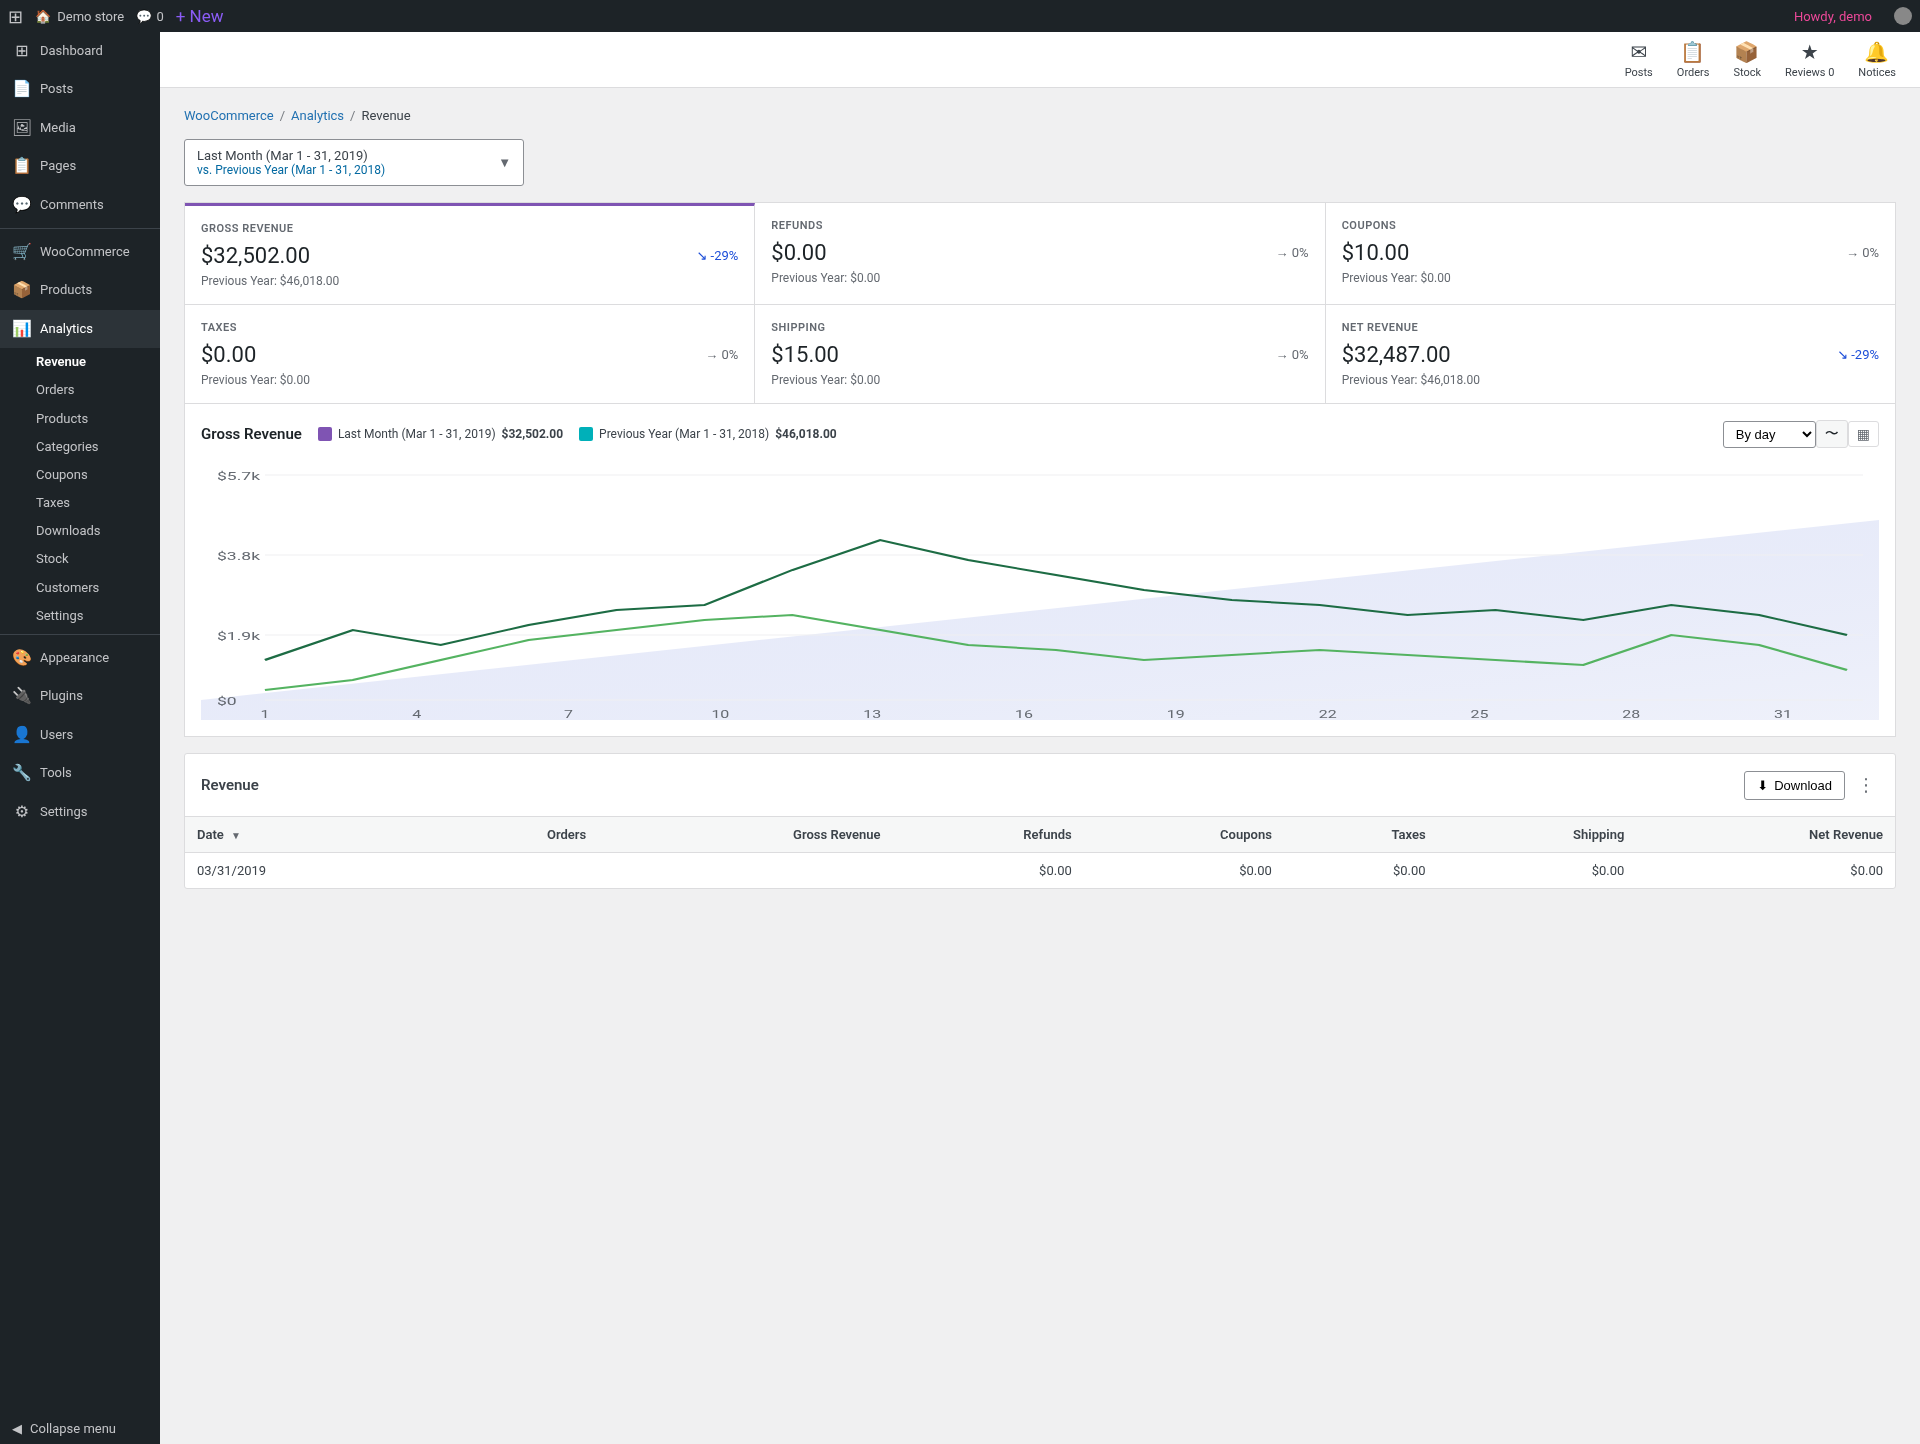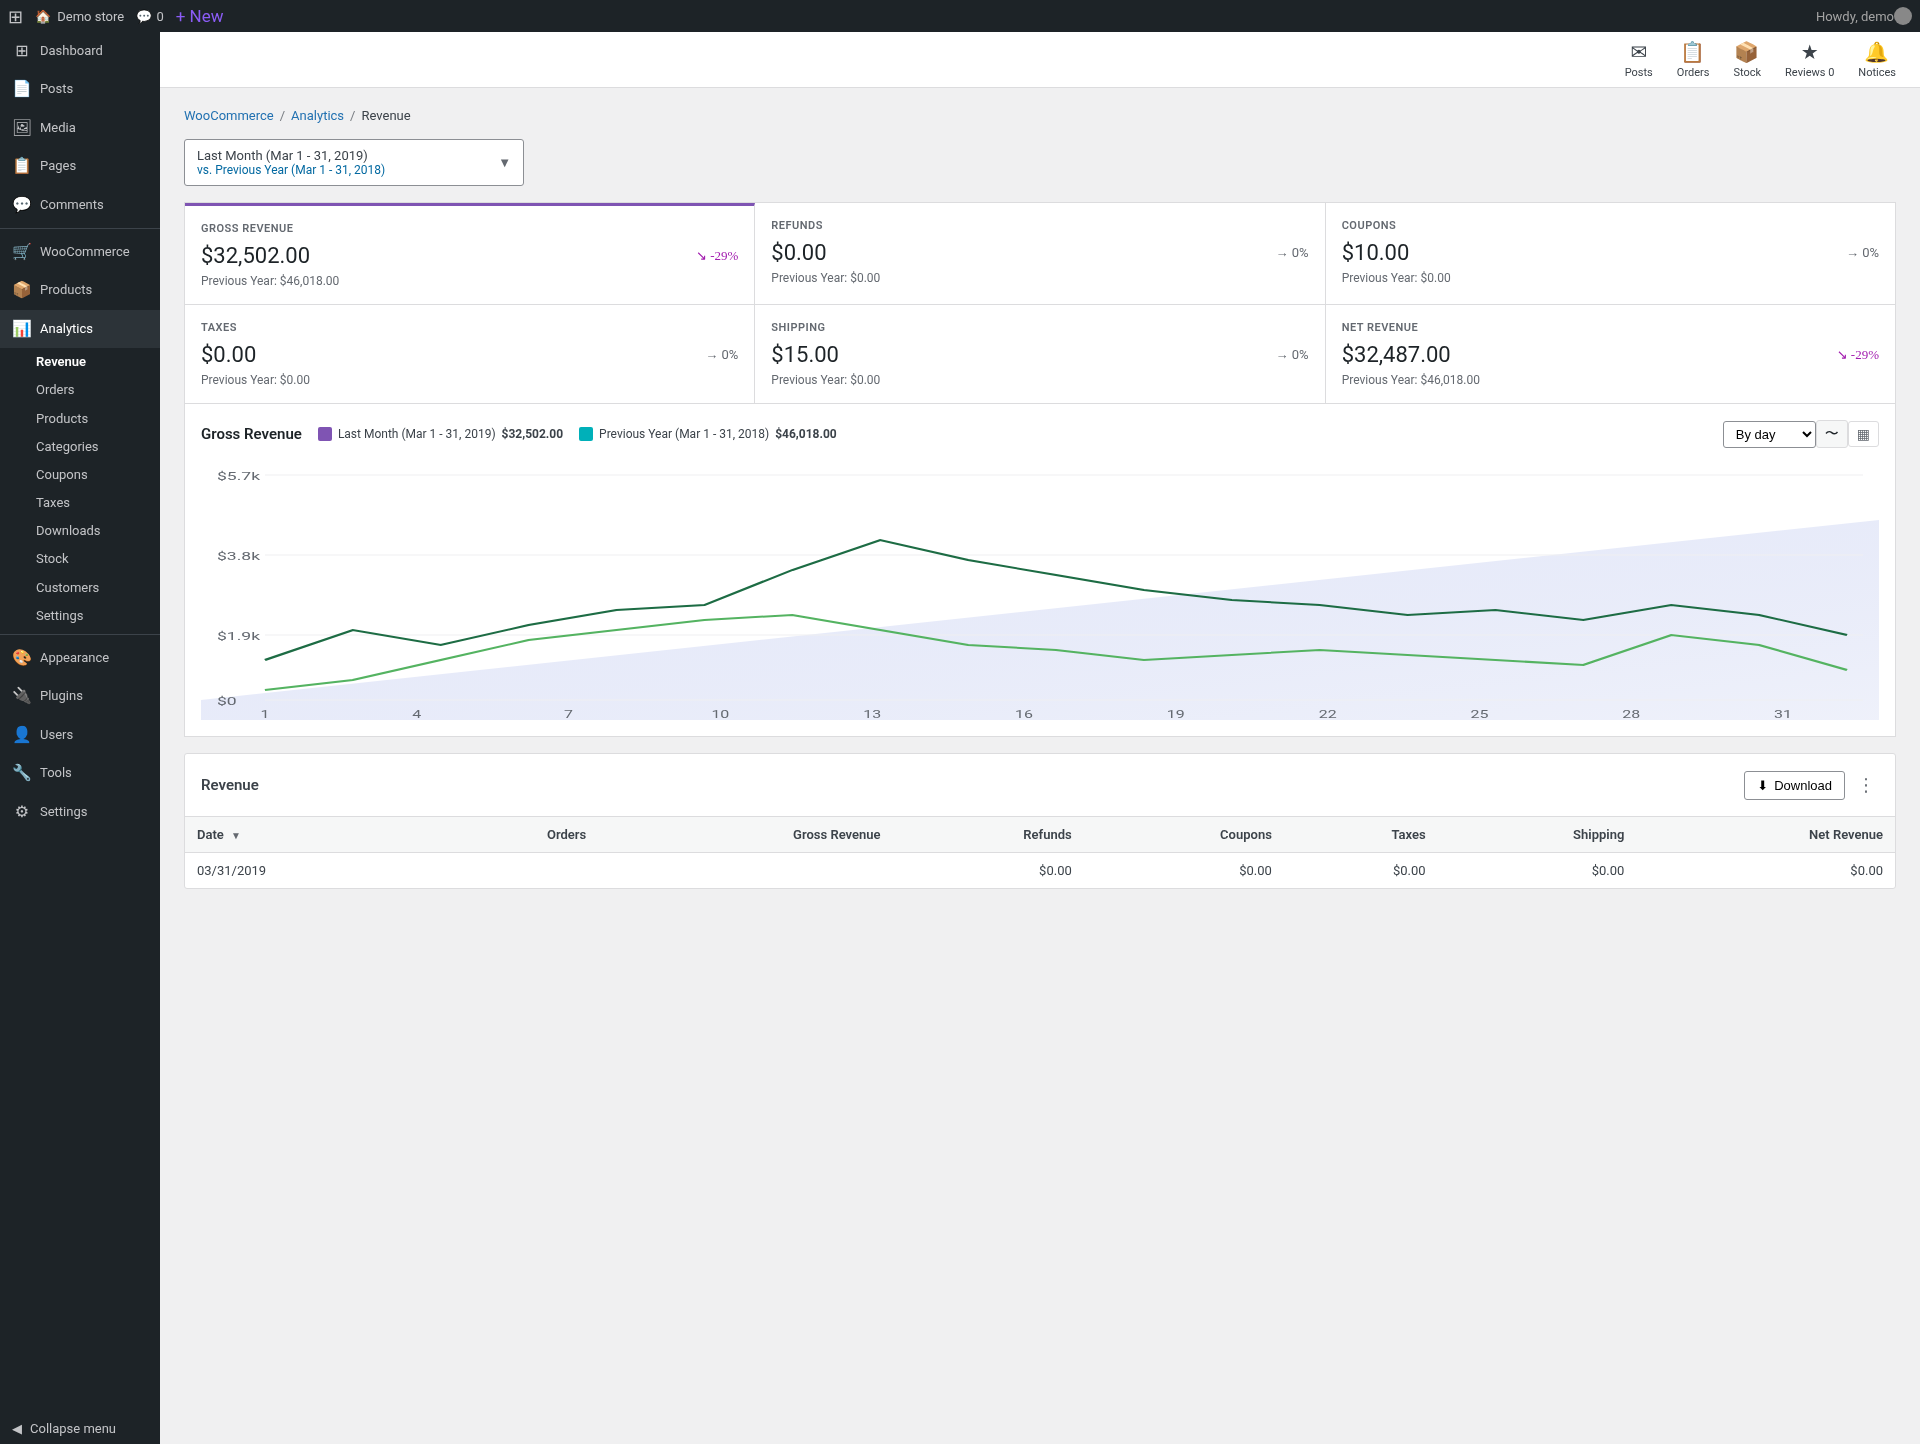--- a/index.html
+++ b/index.html
@@ -17,21 +17,21 @@
       flex-shrink: 0;
       z-index: 100;
     }
     .admin-bar-left { display: flex; align-items: center; gap: 12px; }
     .admin-bar-right { margin-left: auto; display: flex; align-items: center; gap: 8px; }
     .admin-bar .wp-logo { color: #c3c4c7; font-size: 18px; }
     .admin-bar .site-name { display: flex; align-items: center; gap: 6px; color: #c3c4c7; font-size: 13px; }
     .admin-bar .site-name span { color: #c3c4c7; }
     .admin-bar .new-item { display: flex; align-items: flex-start; gap: 4px; color: #8b5cf6; font-size: 17px; }
     .admin-bar .comments-link { display: flex; align-items: center; gap: 4px; color: #c3c4c7; font-size: 13px; }
-    .howdy { color: #a3a3a3; font-size: 13px; display: flex; align-items: center; gap: 0; }
+    .howdy { color: #ec4899; font-size: 13px; display: flex; align-items: center; gap: 22px; }
     .avatar-circle { width: 18px; height: 18px; background: #888; border-radius: 50%; }
 
     
     .layout { display: flex; flex: 1; overflow: hidden; }
 
     
     .sidebar {
       width: 160px;
       background: #1d2327;
       color: #c3c4c7;
@@ -123,21 +123,21 @@
       padding: 16px;
       border-right: 1px solid #dcdcde;
       background: #fff;
     }
     .stat-card:last-child { border-right: none; }
     .stat-card.active-card { border-top: 3px solid #7f54b3; }
     .stat-label { font-size: 11px; color: #646970; text-transform: uppercase; font-weight: 600; letter-spacing: 0.5px; margin-bottom: 8px; }
     .stat-value-row { display: flex; align-items: center; justify-content: space-between; }
     .stat-value { font-size: 22px; font-weight: 400; color: #1d2327; }
     .stat-change { display: flex; align-items: center; gap: 4px; font-size: 13px; }
-    .stat-change.negative { color: #a21caf; font-family: Liberation Serif, serif; }
+    .stat-change.negative { color: #1d4ed8; }
     .stat-change.neutral { color: #646970; }
     .stat-prev { font-size: 12px; color: #646970; margin-top: 6px; }
 
     .stats-row-2 { display: flex; gap: 0; border: 1px solid #dcdcde; border-top: none; background: #fff; }
 
     
     .chart-section {
       background: #fff;
       border: 1px solid #dcdcde;
       border-top: none;

